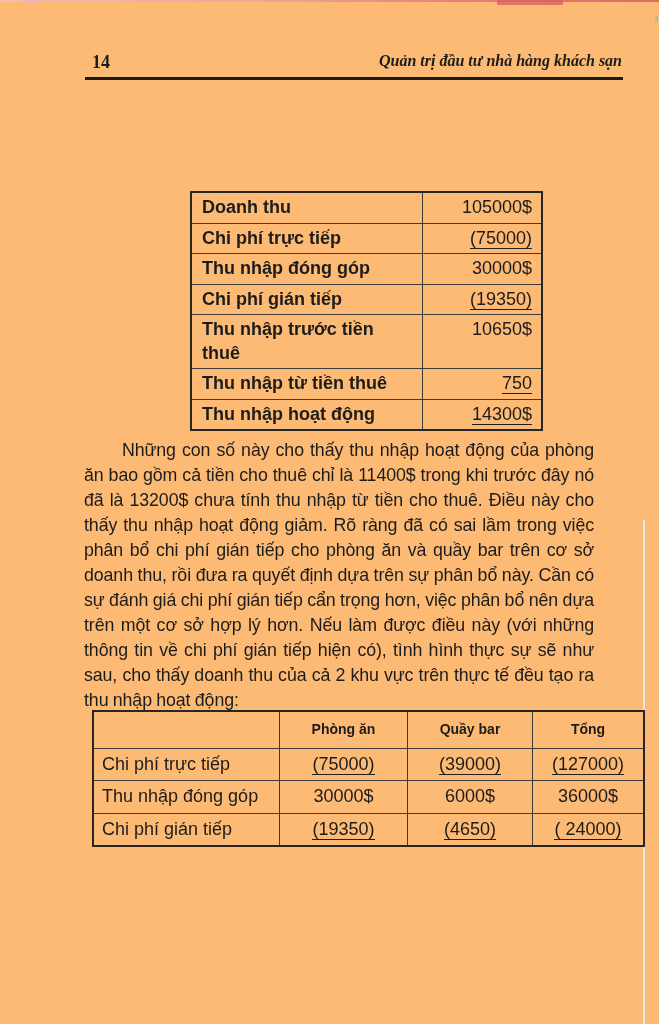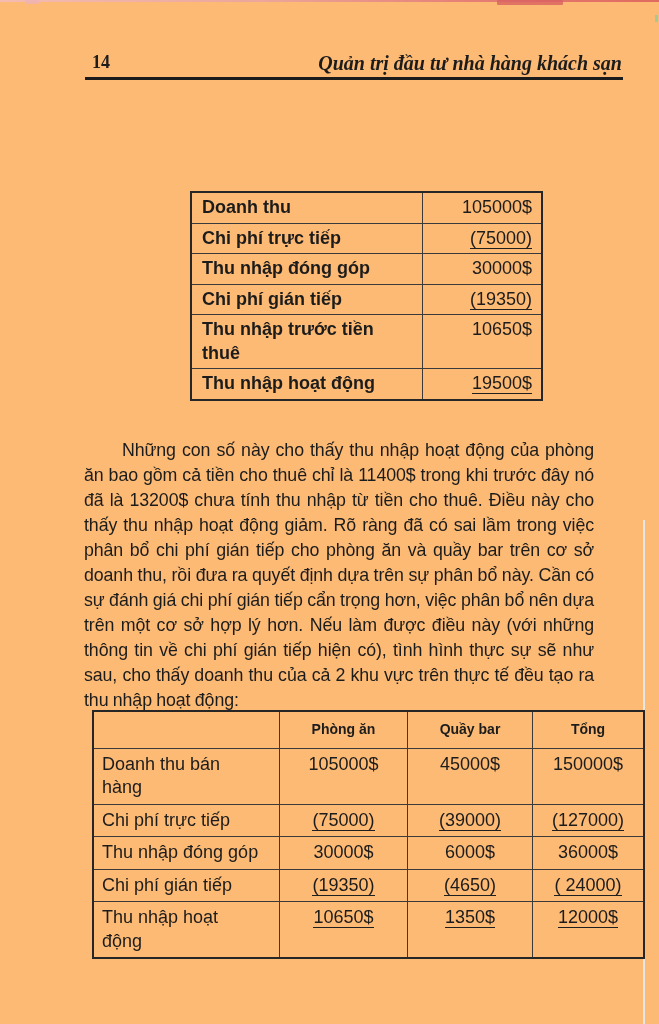--- a/index.html
+++ b/index.html
@@ -19,21 +19,21 @@
     background: #efb3b3; opacity: .8; }
   .green-dot { position: absolute; top: 15px; right: 1px; width: 3px; height: 7px;
     background: #9acb9a; opacity: .9; }
   .edge-line { position: absolute; right: 14px; top: 520px; height: 504px; width: 2px;
     background: #e7e7e4; }
 
   
   .page-number { position: absolute; left: 92px; top: 52px;
     font-family: "Liberation Serif", serif; font-weight: bold; font-size: 18px; }
   .header-title { position: absolute; right: 37px; top: 52px;
-    font-family: "Liberation Serif", serif; font-weight: bold; font-style: italic; font-size: 20px; }
+    font-family: "Liberation Serif", serif; font-weight: bold; font-style: italic; font-size: 16px; }
   .header-rule { position: absolute; left: 85px; top: 77px; width: 538px; height: 2.5px;
     background: #1b1b1b; }
 
   
   .para { position: absolute; left: 84px; width: 508px; text-align: justify;
     font-size: 18px; line-height: 27px; letter-spacing: -0.1px; }
   .para-1 { top: 101px; }
   .para-2 { top: 438px; width: 510px; line-height: 25px; font-size: 17.8px;
     text-indent: 38px; word-spacing: -0.5px; }
 
@@ -89,66 +89,56 @@
       <tr>
         <td class="lbl">Chi phí gián tiếp</td>
         <td class="val"><span class="u">(19350)</span></td>
       </tr>
       <tr>
         <td class="lbl">Thu nhập trước tiền
 thuê</td>
         <td class="val"><span>10650$</span></td>
       </tr>
       <tr>
+        <td class="lbl">Thu nhập từ tiền thuê</td>
+        <td class="val"><span class="u">750</span></td>
+      </tr>
+      <tr>
         <td class="lbl">Thu nhập hoạt động</td>
-        <td class="val"><span class="u">19500$</span></td>
+        <td class="val"><span class="u">14300$</span></td>
       </tr>
     </tbody>
   </table>
 
   <div class="para para-2">Những con số này cho thấy thu nhập hoạt động của phòng ăn bao gồm cả tiền cho thuê chỉ là 11400$ trong khi trước đây nó đã là 13200$ chưa tính thu nhập từ tiền cho thuê. Điều này cho thấy thu nhập hoạt động giảm. Rõ ràng đã có sai lầm trong việc phân bổ chi phí gián tiếp cho phòng ăn và quầy bar trên cơ sở doanh thu, rồi đưa ra quyết định dựa trên sự phân bổ này. Cần có sự đánh giá chi phí gián tiếp cẩn trọng hơn, việc phân bổ nên dựa trên một cơ sở hợp lý hơn. Nếu làm được điều này (với những thông tin về chi phí gián tiếp hiện có), tình hình thực sự sẽ như sau, cho thấy doanh thu của cả 2 khu vực trên thực tế đều tạo ra thu nhập hoạt động:</div>
 
   <table class="tbl tbl-2">
     <thead>
       <tr>
         <th class="lbl"></th>
         <th class="c2">Phòng ăn</th>
         <th class="c3">Quầy bar</th>
         <th class="c4">Tổng</th>
       </tr>
     </thead>
     <tbody>
-      <tr>
-        <td class="lbl">Doanh thu bán
-hàng</td>
-        <td class="val c2"><span>105000$</span></td>
-        <td class="val c3"><span>45000$</span></td>
-        <td class="val c4"><span>150000$</span></td>
-      </tr>
       <tr>
         <td class="lbl">Chi phí trực tiếp</td>
         <td class="val c2"><span class="u">(75000)</span></td>
         <td class="val c3"><span class="u">(39000)</span></td>
         <td class="val c4"><span class="u">(127000)</span></td>
       </tr>
       <tr>
         <td class="lbl">Thu nhập đóng góp</td>
         <td class="val c2"><span>30000$</span></td>
         <td class="val c3"><span>6000$</span></td>
         <td class="val c4"><span>36000$</span></td>
       </tr>
       <tr>
         <td class="lbl">Chi phí gián tiếp</td>
         <td class="val c2"><span class="u">(19350)</span></td>
         <td class="val c3"><span class="u">(4650)</span></td>
         <td class="val c4"><span class="u">( 24000)</span></td>
       </tr>
-      <tr>
-        <td class="lbl">Thu nhập hoạt
-động</td>
-        <td class="val c2"><span class="u">10650$</span></td>
-        <td class="val c3"><span class="u">1350$</span></td>
-        <td class="val c4"><span class="u">12000$</span></td>
-      </tr>
     </tbody>
   </table>
 
 </div>
 
 </body></html>

